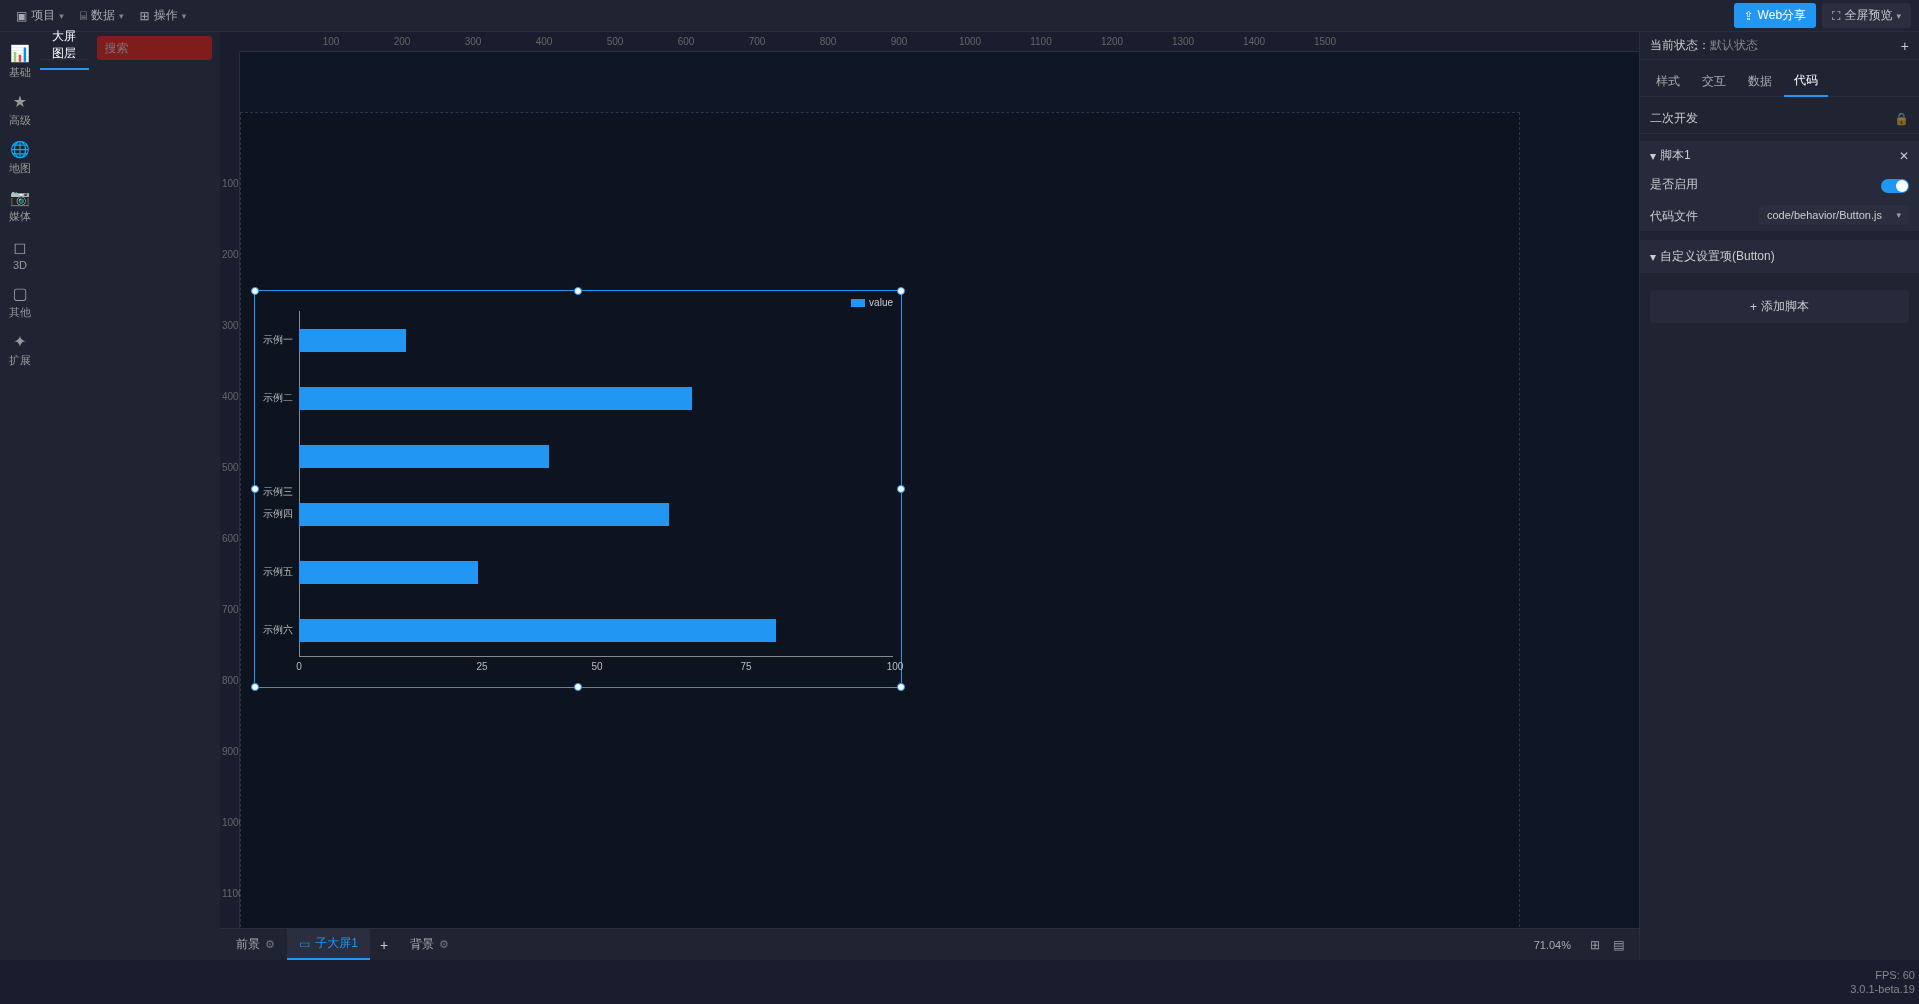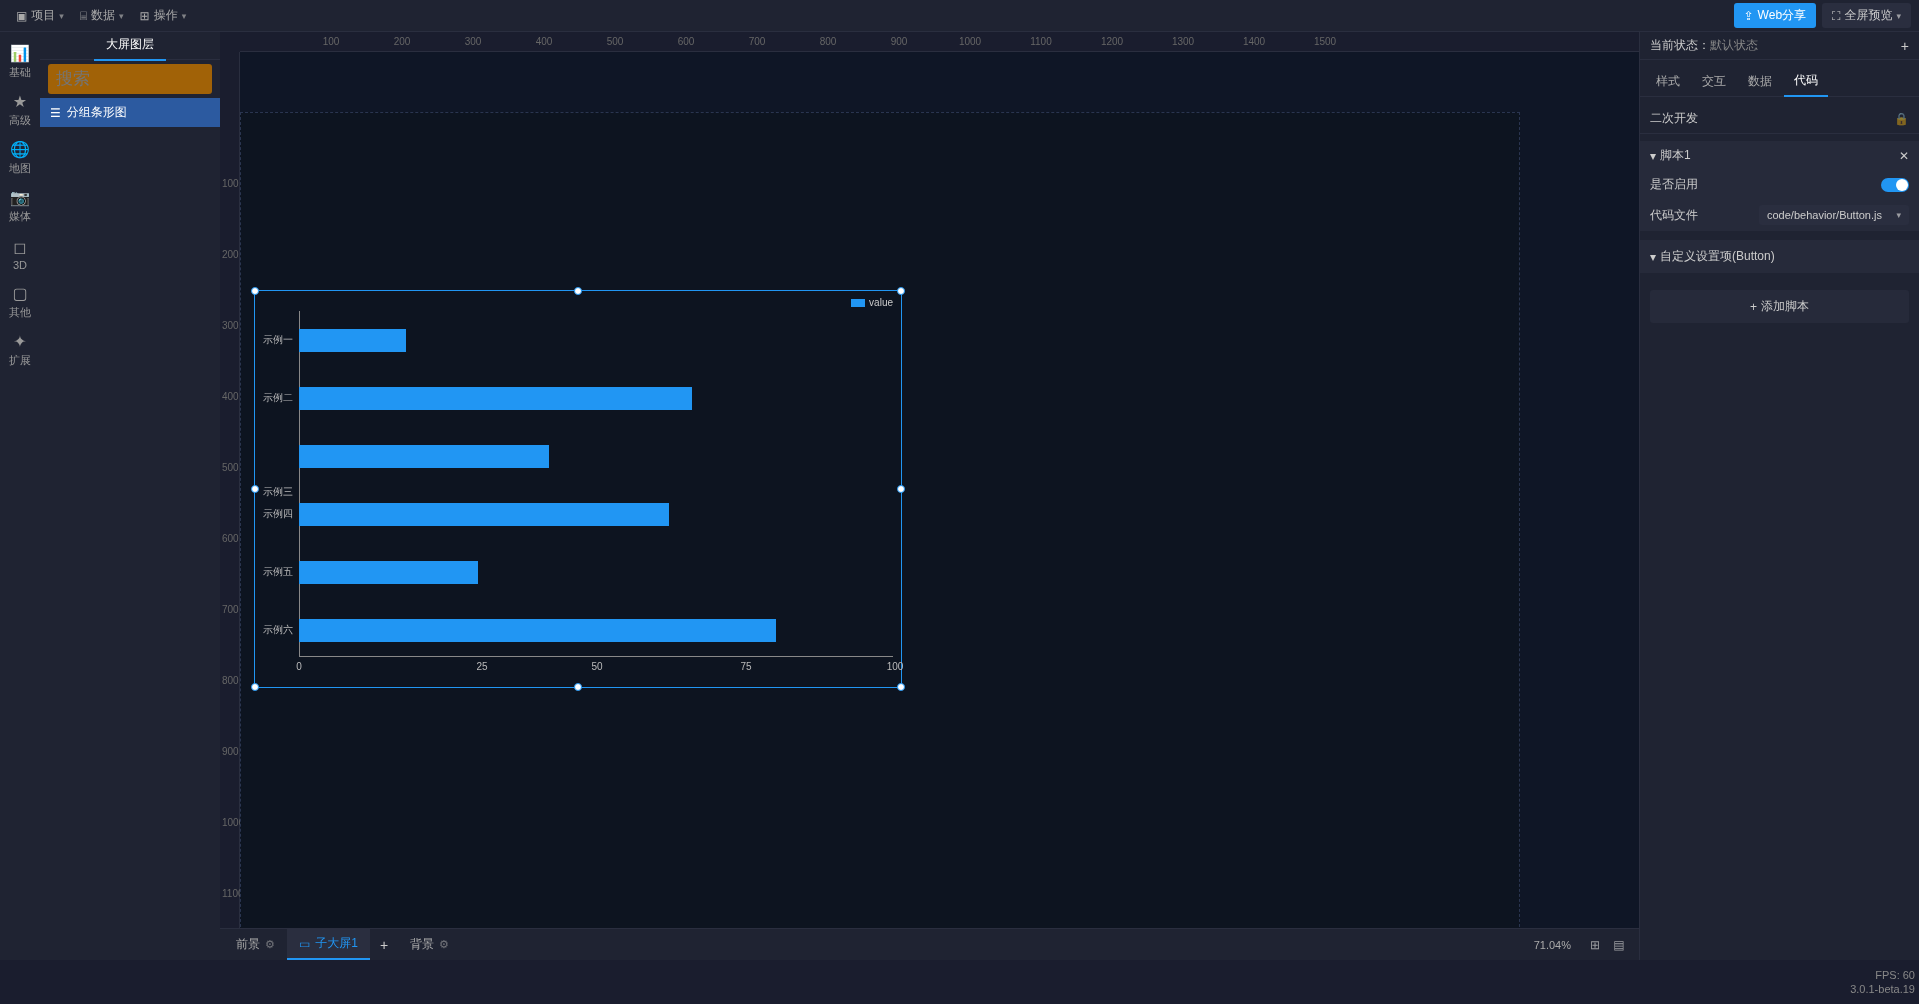--- a/index.html
+++ b/index.html
@@ -15,26 +15,26 @@
 
 
 .main { display: flex; height: 928px; }
 
 
 .icon-sidebar { width: 40px; background: #1f2332; display: flex; flex-direction: column; align-items: center; padding-top: 6px; }
 .icon-sb-item { width: 40px; height: 48px; display: flex; flex-direction: column; align-items: center; justify-content: center; gap: 2px; cursor: pointer; color: #999; font-size: 11px; }
 .icon-sb-item .ico { font-size: 16px; }
 
 
-.layers-panel { width: 180px; background: #1f2332; display: flex; flex-direction: column; }
+.layers-panel { width: 180px; background: #1f2332; display: flex; flex-direction: row; }
 .layers-tabs { height: 28px; display: flex; align-items: center; justify-content: center; border-bottom: 1px solid #2a2e3f; }
 .layers-tab { padding: 6px 12px; cursor: pointer; color: #aaa; border-bottom: 2px solid transparent; font-size: 12px; }
 .layers-tab.active { color: #fff; border-bottom-color: #2196f3; }
 .search-box { padding: 4px 8px; }
-.search-box input { width: 100%; background: #a16207; border: none; color: #ccc; padding: 5px 8px; border-radius: 3px; outline: none; font-size: 17px; }
+.search-box input { width: 100%; background: #7f1d1d; border: none; color: #ccc; padding: 5px 8px; border-radius: 3px; outline: none; font-size: 12px; }
 .layer-list { flex: 1; overflow: auto; }
 .layer-item { padding: 6px 10px; display: flex; align-items: center; gap: 6px; cursor: pointer; font-size: 12px; }
 .layer-item.selected { background: #2c5aa0; color: #fff; }
 
 
 .canvas-area { flex: 1; position: relative; background: #0f1626; overflow: hidden; }
 .ruler-h { position: absolute; top: 0; left: 20px; right: 0; height: 20px; background: #1a1d2e; border-bottom: 1px solid #2a2e3f; }
 .ruler-v { position: absolute; top: 20px; left: 0; bottom: 0; width: 20px; background: #1a1d2e; border-right: 1px solid #2a2e3f; }
 .ruler-corner { position: absolute; top: 0; left: 0; width: 20px; height: 20px; background: #1a1d2e; }
 .ruler-tick-h { position: absolute; top: 4px; font-size: 10px; color: #666; transform: translateX(-50%); }
@@ -66,21 +66,21 @@
 .props-header { height: 28px; display: flex; align-items: center; padding: 0 10px; border-bottom: 1px solid #2a2e3f; font-size: 12px; }
 .props-header .plus { margin-left: auto; cursor: pointer; font-size: 14px; }
 .props-tabs { height: 30px; display: flex; align-items: center; padding: 0 6px; border-bottom: 1px solid #2a2e3f; gap: 2px; }
 .props-tab { padding: 6px 10px; cursor: pointer; color: #aaa; font-size: 12px; }
 .props-tab.active { color: #fff; border-bottom: 2px solid #2196f3; }
 .props-section { padding: 6px 10px; border-bottom: 1px solid #2a2e3f; font-size: 12px; display: flex; align-items: center; }
 .props-section .lock { margin-left: auto; opacity: .5; }
 .script-block { background: #262a3a; margin: 0 0 0 0; }
 .script-head { padding: 6px 10px; display: flex; align-items: center; font-size: 12px; cursor: pointer; }
 .script-head .close { margin-left: auto; cursor: pointer; }
-.script-row { padding: 6px 10px; display: flex; align-items: center; justify-content: space-between; font-size: 12px; }
+.script-row { padding: 6px 10px; display: flex; align-items: flex-end; justify-content: space-between; font-size: 12px; }
 .toggle { width: 28px; height: 14px; background: #2196f3; border-radius: 7px; position: relative; cursor: pointer; }
 .toggle::after { content: ""; position: absolute; right: 1px; top: 1px; width: 12px; height: 12px; background: #fff; border-radius: 50%; }
 .select-box { background: #2a2e3f; padding: 4px 8px; border-radius: 3px; font-size: 11px; min-width: 150px; display: flex; align-items: center; justify-content: space-between; cursor: pointer; margin-left: 37px; }
 .collapse-head { padding: 8px 10px; background: #262a3a; font-size: 12px; cursor: pointer; display: flex; align-items: center; gap: 4px; margin-top: 2px; }
 .add-script-btn { margin: 10px; padding: 8px; background: #262a3a; text-align: center; cursor: pointer; font-size: 12px; border-radius: 3px; display: flex; align-items: center; justify-content: center; gap: 4px; }
 
 
 .bottom-bar { position: absolute; bottom: 44px; left: 220px; right: 280px; height: 32px; background: #1f2332; display: flex; align-items: center; padding: 0 4px; border-top: 1px solid #2a2e3f; }
 .btab { padding: 6px 12px; display: flex; align-items: center; gap: 5px; cursor: pointer; font-size: 12px; color: #aaa; }
 .btab.active { background: #2a2e3f; color: #2196f3; border-bottom: 2px solid #2196f3; }

